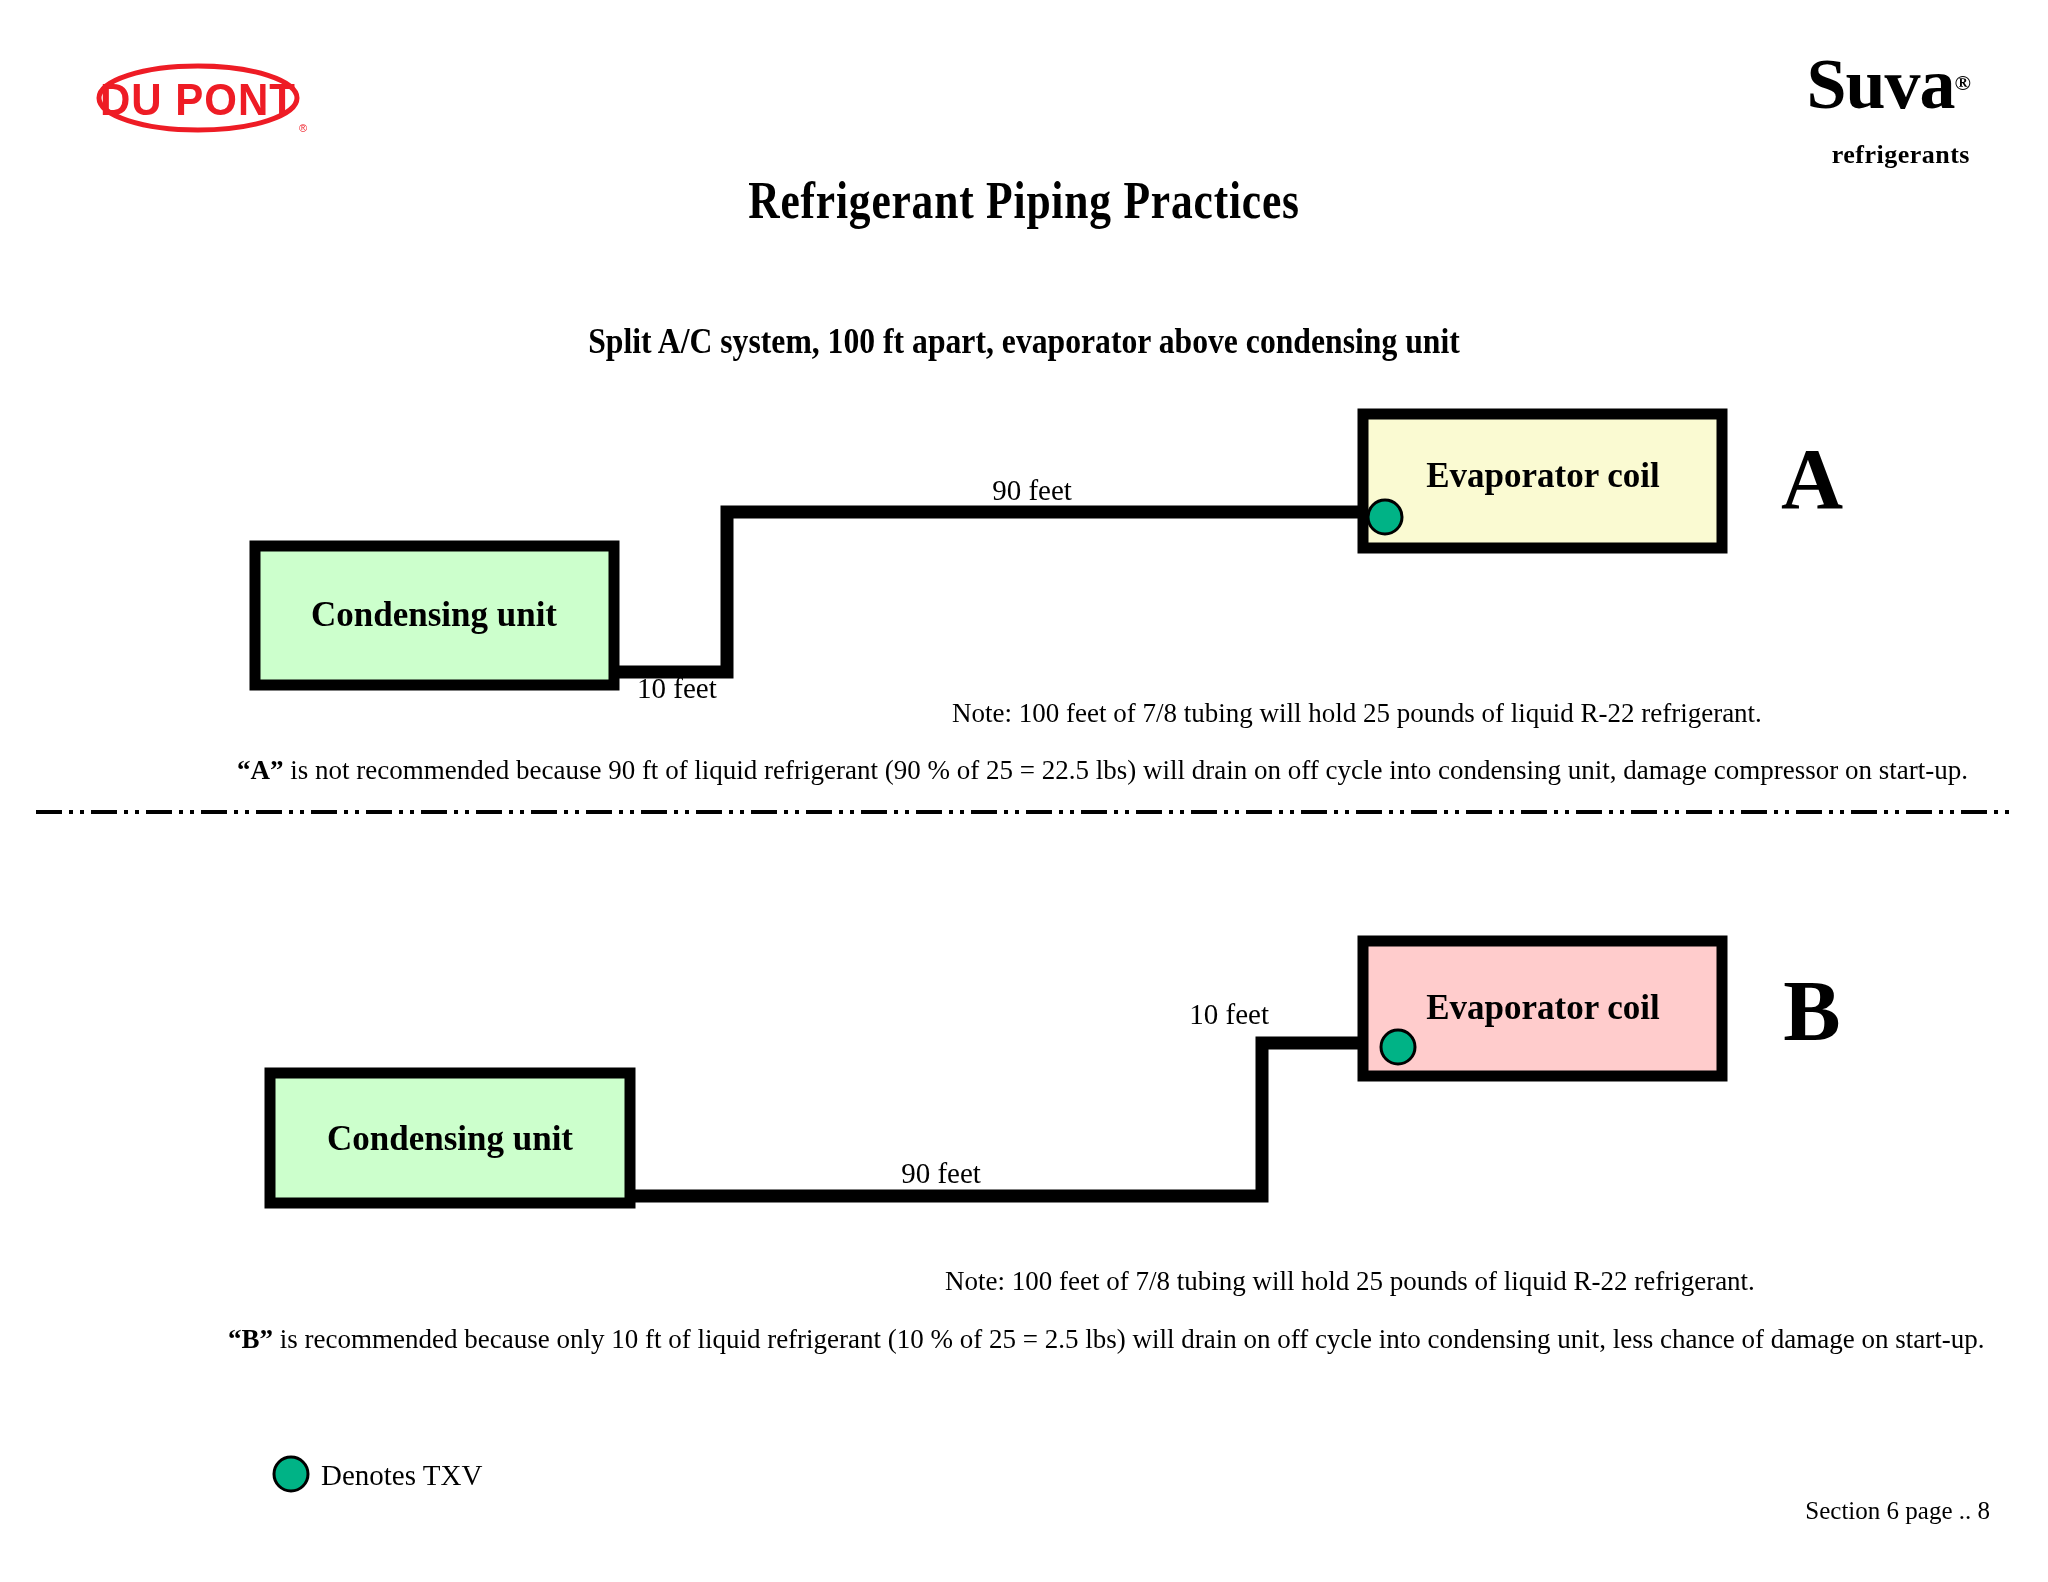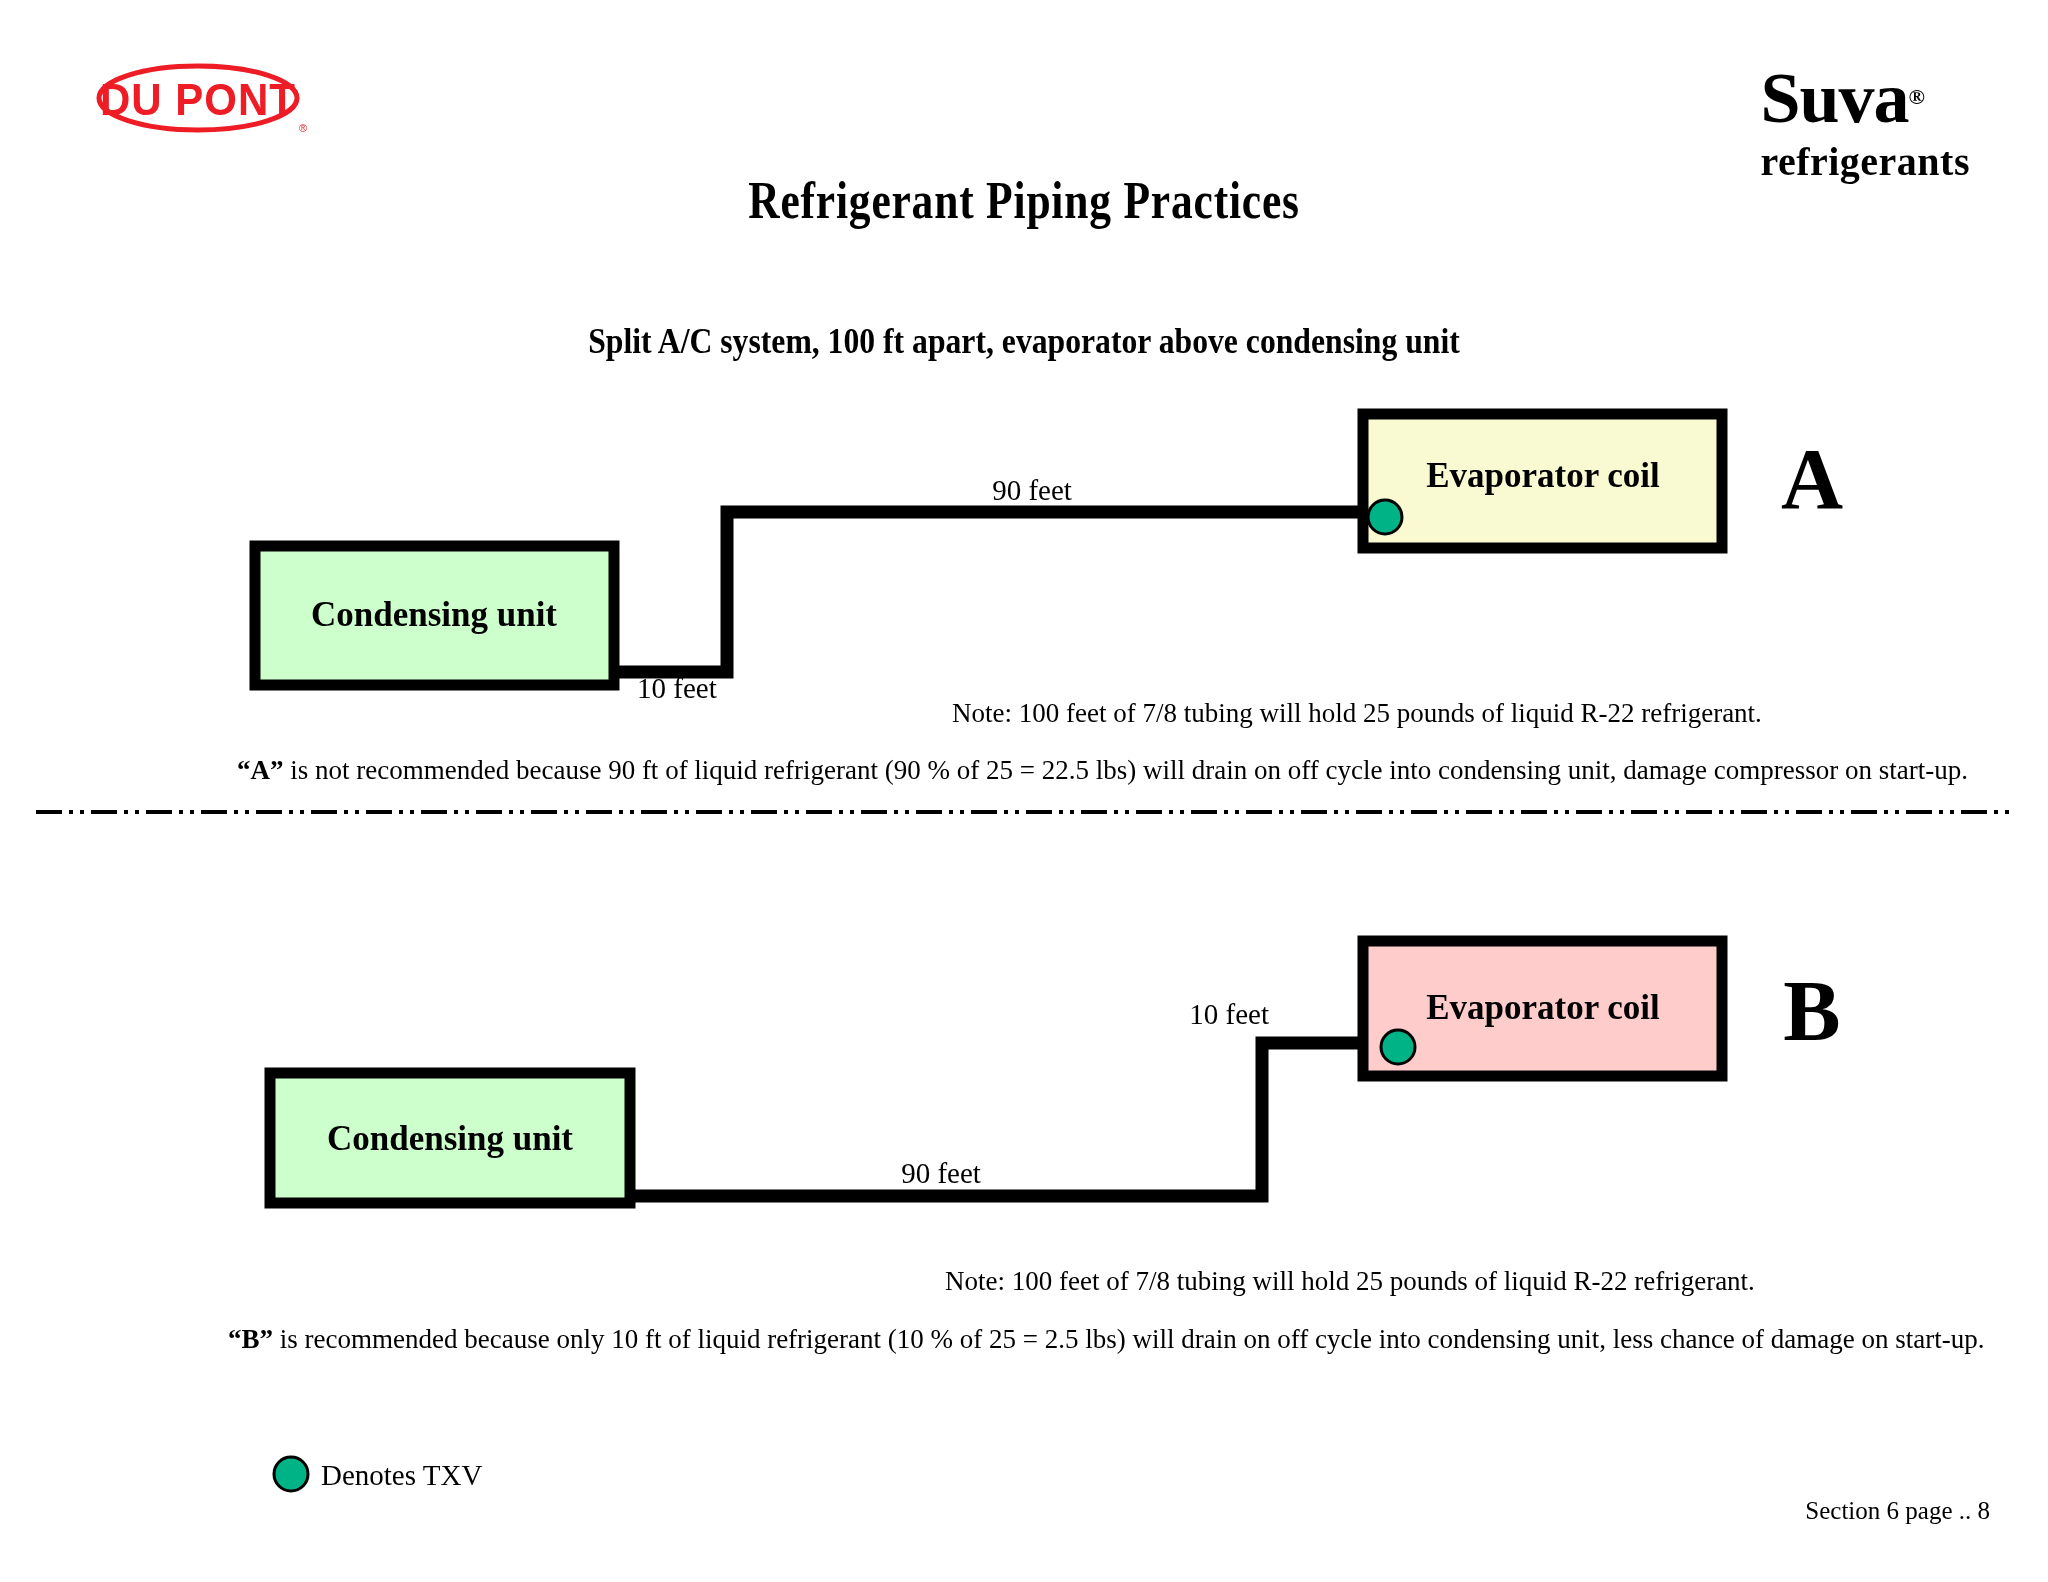--- a/index.html
+++ b/index.html
@@ -20,40 +20,40 @@
   #dupont-logo {
     position: absolute;
     left: 94px;
     top: 58px;
     width: 218px;
     height: 78px;
   }
   #suva-logo {
     position: absolute;
     right: 78px;
-    top: 62px;
-    text-align: left;
+    top: 48px;
+    text-align: right;
     line-height: 1;
   }
   #suva-wordmark {
     font-family: "Liberation Serif", serif;
     font-weight: bold;
     font-size: 72px;
     letter-spacing: -1px;
   }
   #suva-reg {
     font-size: 22px;
     vertical-align: 18px;
     font-weight: bold;
   }
   #suva-sub {
     font-family: "Liberation Serif", serif;
     font-weight: bold;
-    font-size: 40px;
-    margin-top: 8px;
+    font-size: 26px;
+    margin-top: 22px;
     letter-spacing: 0.5px;
   }
 
   #page-title {
     position: absolute;
     left: 0;
     top: 170px;
     width: 100%;
     text-align: center;
     font-family: "Liberation Serif", serif;

